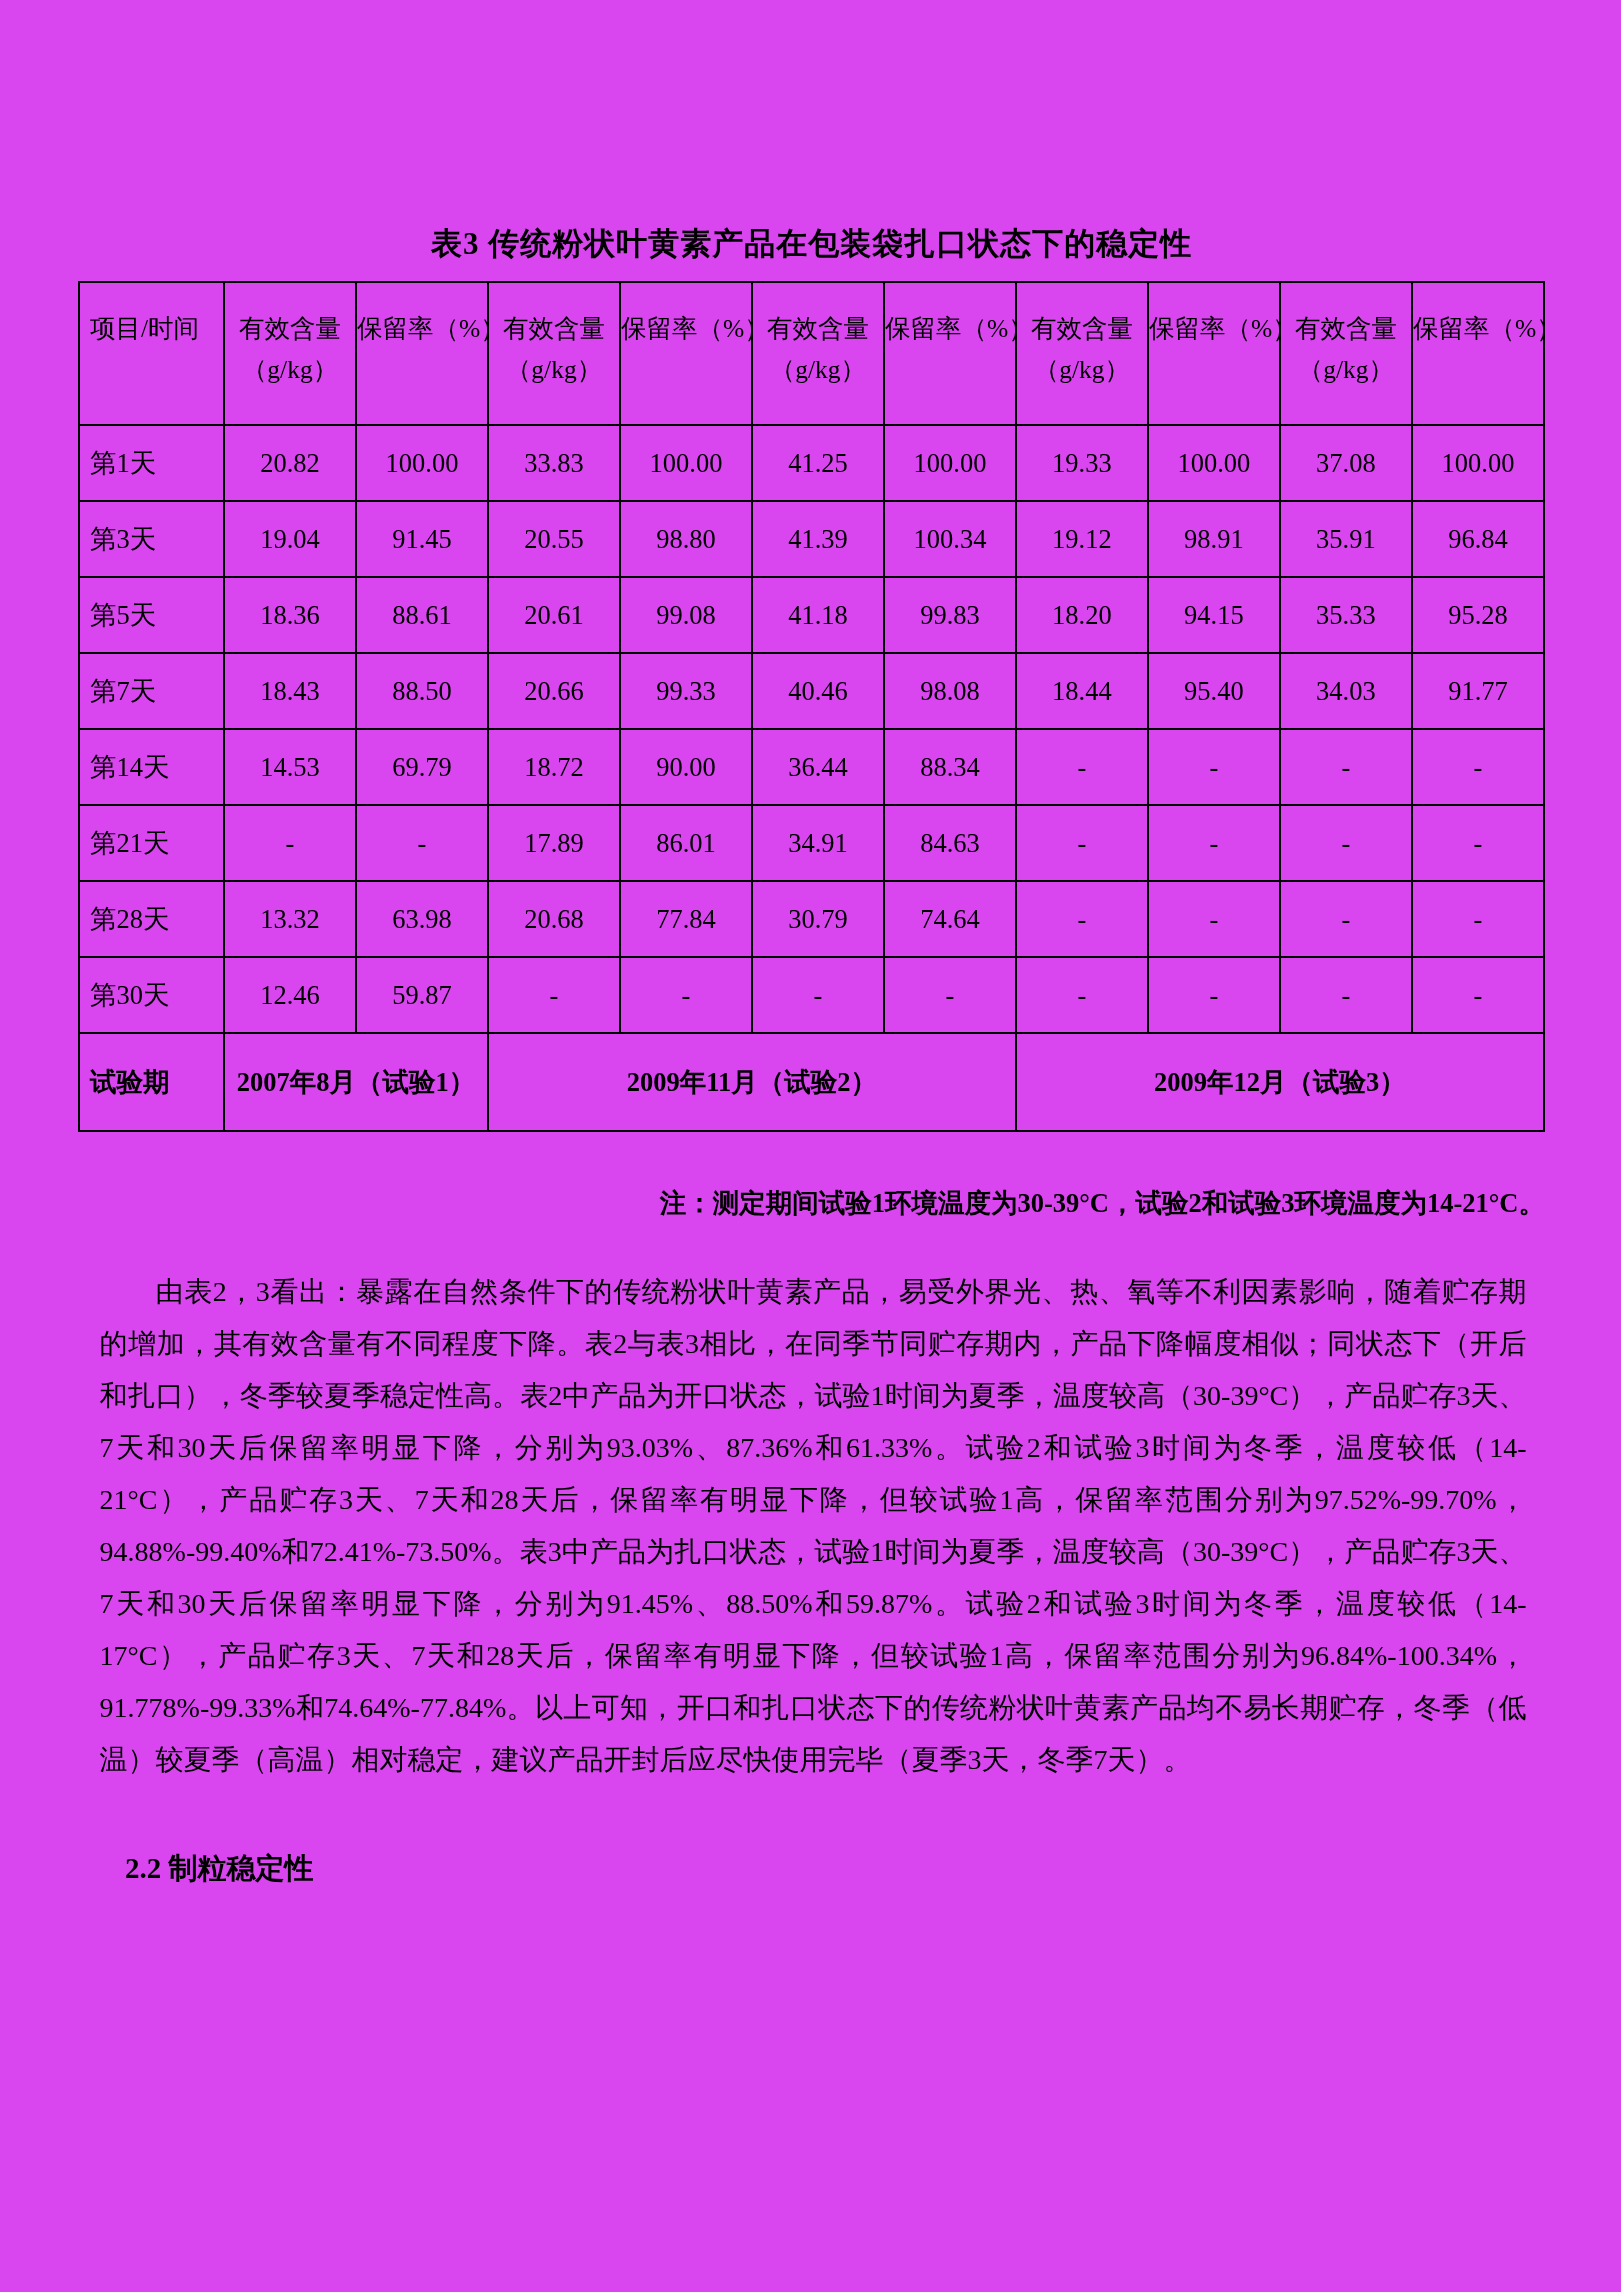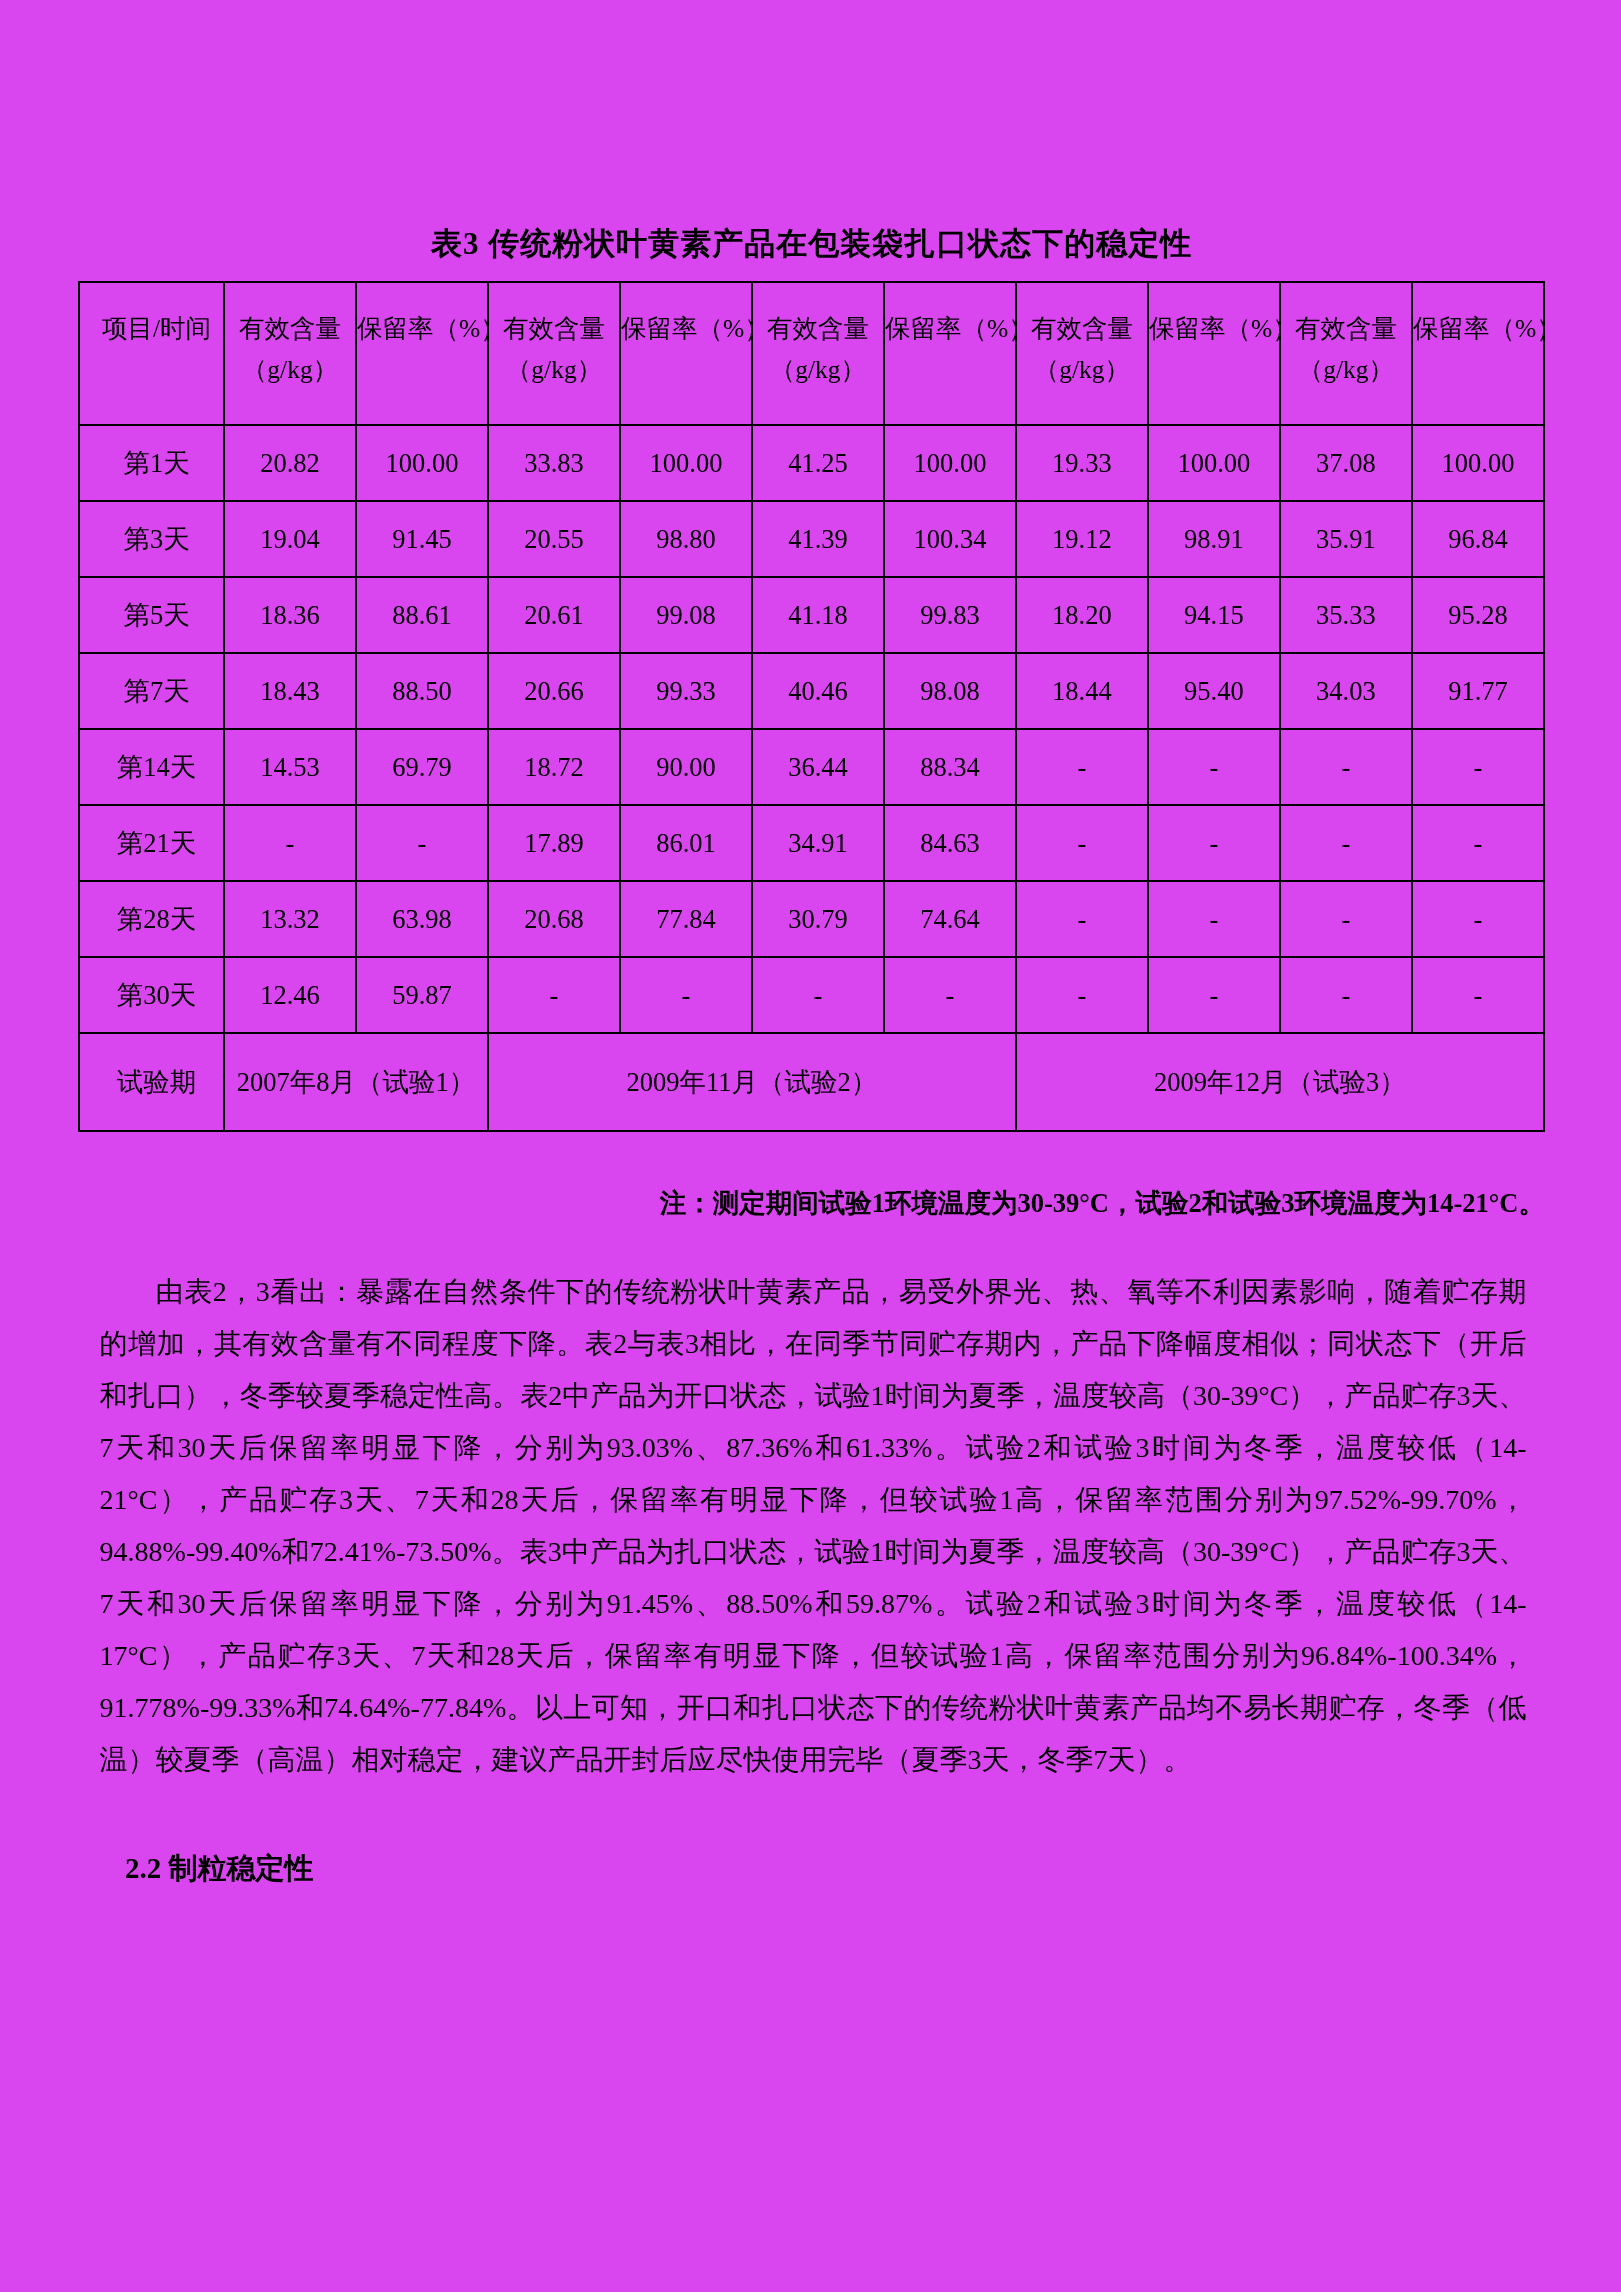--- a/index.html
+++ b/index.html
@@ -38,31 +38,32 @@
     overflow: hidden;
     white-space: nowrap;
   }
   table.stability thead th {
     height: 116px;
     vertical-align: top;
     padding-top: 25.5px;
     line-height: 41px;
   }
   table.stability .label-cell {
-    text-align: center;
+    text-align: left;
     padding-left: 10px;
   }
   table.stability tbody td {
     height: 74px;
     text-align: center;
     vertical-align: middle;
     font-size: 26.5px;
   }
   table.stability tbody tr.footer-row td {
     height: 96px;
+    font-weight: bold;
   }
   .note {
     margin: 53px 0 0 61px;
     font-weight: bold;
     font-size: 26.5px;
     white-space: nowrap;
     text-align: right;
   }
   .body-text {
     margin: 45px 0 0 21.6px;

